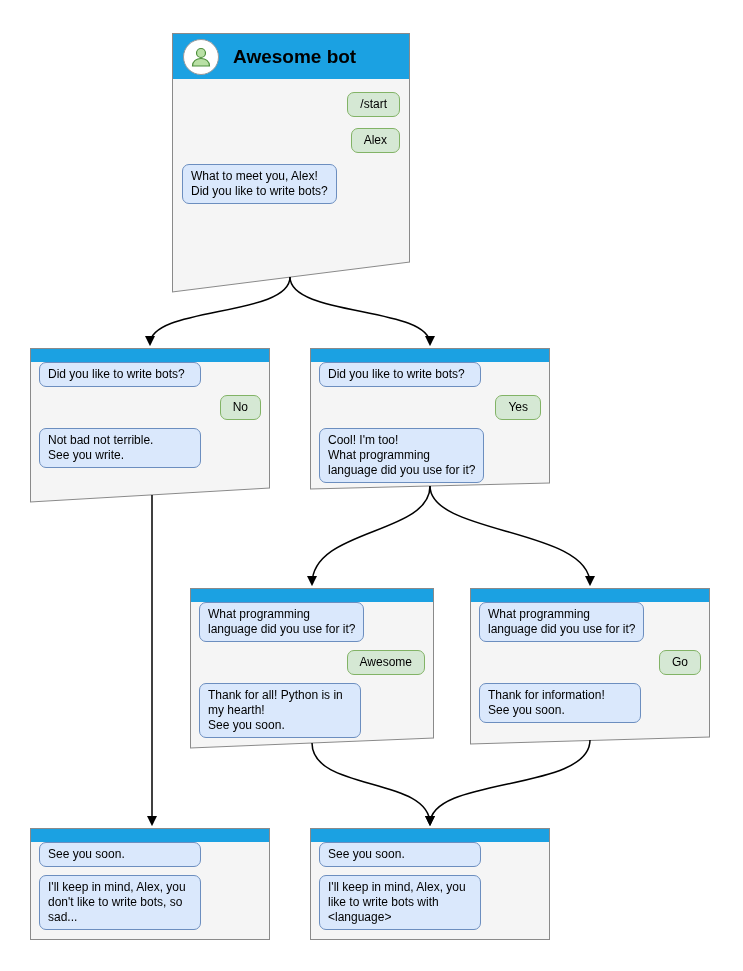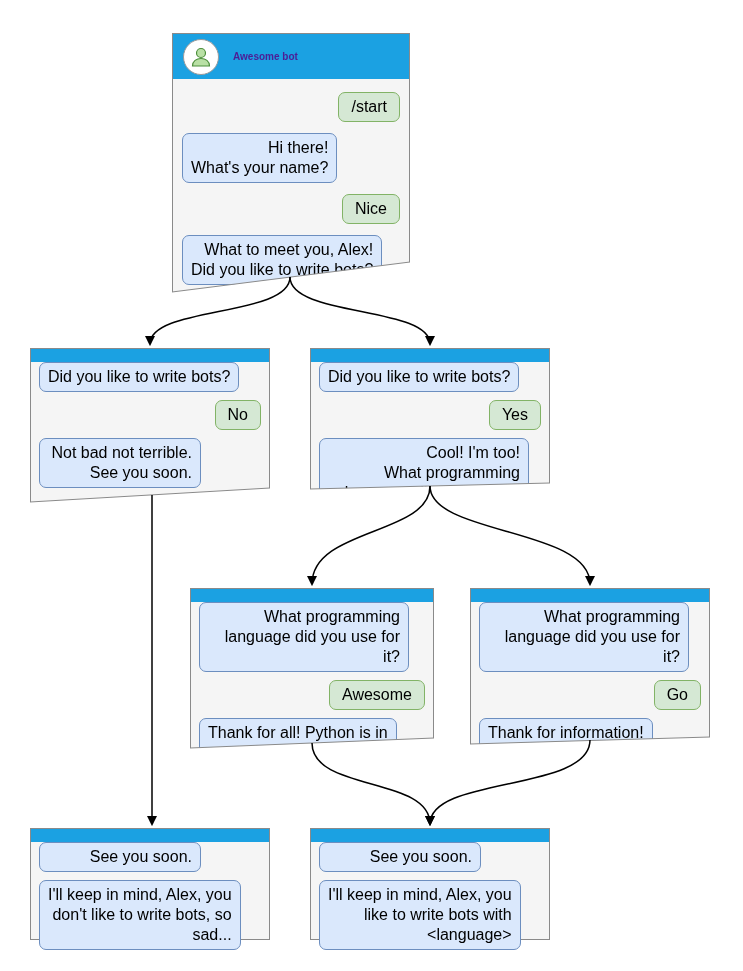--- a/index.html
+++ b/index.html
@@ -21,41 +21,40 @@
   .chat-header {
     background:#1ba1e2;
     height:45px;
     display:flex; align-items:center;
     padding:0 10px; gap:14px;
   }
   .strip {
     background:#1ba1e2;
     height:13px; width:100%;
   }
-  .title { color:#4c1d95; font-weight:bold; font-size:10px; }
+  .title { color:#000000; font-weight:bold; font-size:19px; }
 
   .avatar {
     width:36px; height:36px; border-radius:50%;
     background:#ffffff; border:1px solid #9a9a9a;
     display:flex; align-items:center; justify-content:center;
     flex:0 0 auto;
   }
 
   .body { display:flex; flex-direction:column; }
   .root-body { padding:13px 9px; gap:11px; }
   .small-body { padding:0 8px; gap:8px; }
 
   .bubble {
-    font-size:16px; line-height:1.25;
+    font-size:12px; line-height:1.25;
     padding:4px 8px;
     border-radius:7px;
     white-space:pre-line;
     width:max-content;
     max-width:210px;
-    text-align:right;
   }
   .bot {
     background:#dae8fc; border:1px solid #6c8ebf;
     align-self:flex-start; color:#000;
   }
   .user {
     background:#d5e8d4; border:1px solid #82b366;
     align-self:flex-end; color:#000;
     padding:4px 12px;
   }
@@ -78,36 +77,34 @@
       <div class="avatar">
         <svg width="24" height="24" viewBox="0 0 24 24">
           <circle cx="12" cy="8" r="4.5" fill="#b9e0a5" stroke="#4d8f3c" stroke-width="1.2"></circle>
           <path d="M3.5 21 c0-5 4-7.5 8.5-7.5 s8.5 2.5 8.5 7.5 z" fill="#b9e0a5" stroke="#4d8f3c" stroke-width="1.2"></path>
         </svg>
       </div>
       <div class="title">Awesome bot</div>
     </div>
     <div class="body root-body">
       <div class="bubble user">/start</div>
-      <div class="bubble bot">Hi there!
-What's your name?</div>
-      <div class="bubble user">Nice</div>
+      <div class="bubble user">Alex</div>
       <div class="bubble bot">What to meet you, Alex!
 Did you like to write bots?</div>
     </div>
   </div>
 
   <div class="window slanted" style="left:30px; top:348px; width:240px; height:154px;
               clip-path:polygon(0 0, 100% 0, 100% 140px, 0 154px);">
     <div class="strip"></div>
     <div class="body small-body">
       <div class="bubble bot w162">Did you like to write bots?</div>
       <div class="bubble user">No</div>
       <div class="bubble bot w162">Not bad not terrible.
-See you soon.</div>
+See you write.</div>
     </div>
   </div>
 
   <div class="window slanted" style="left:310px; top:348px; width:240px; height:141px;
               clip-path:polygon(0 0, 100% 0, 100% 135px, 0 141px);">
     <div class="strip"></div>
     <div class="body small-body">
       <div class="bubble bot w162">Did you like to write bots?</div>
       <div class="bubble user">Yes</div>
       <div class="bubble bot w162">Cool! I'm too!

